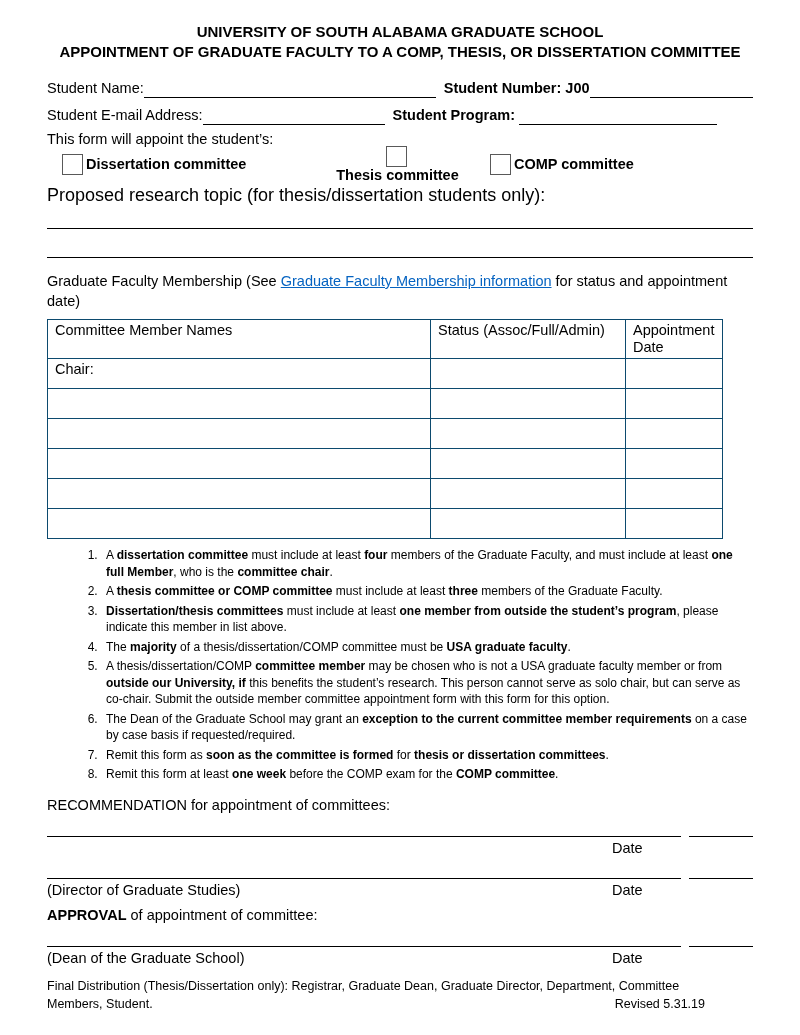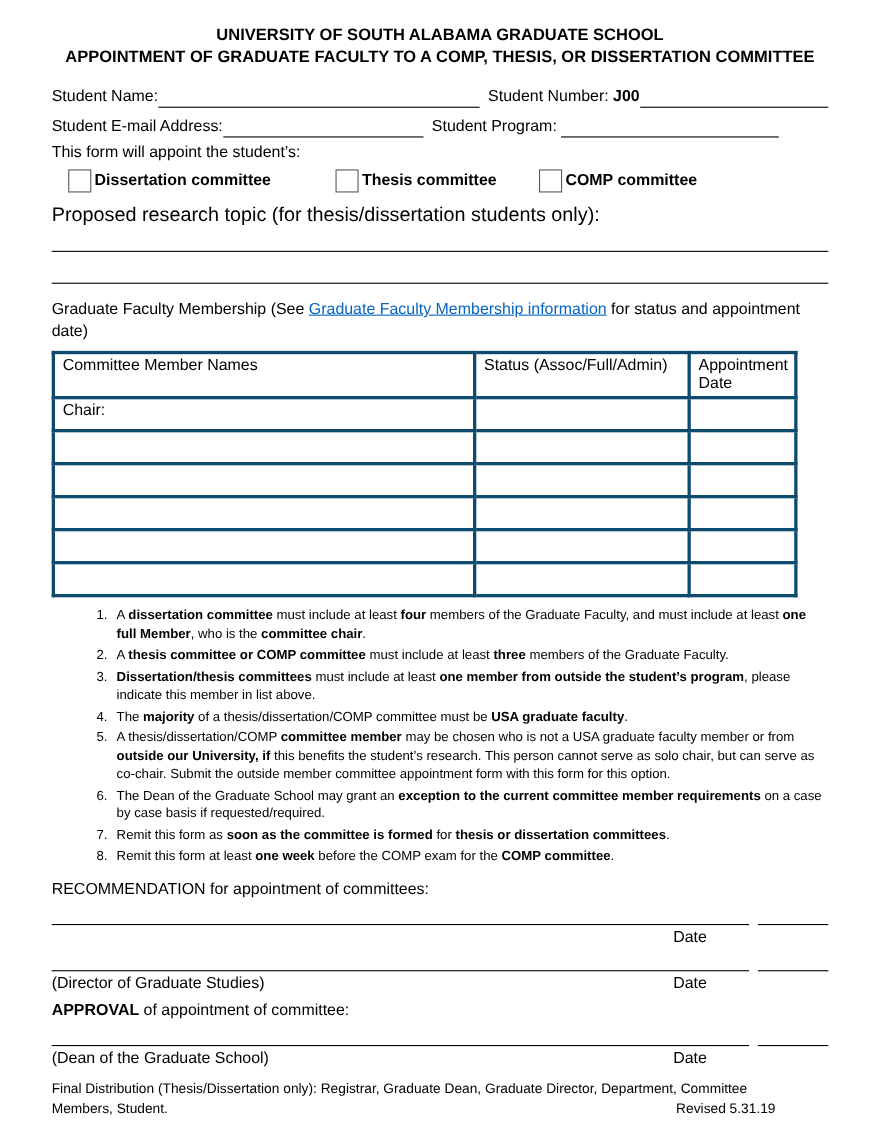--- a/index.html
+++ b/index.html
@@ -5,37 +5,37 @@
   * { margin:0; padding:0; box-sizing:border-box; }
   html,body { background:#ffffff; }
   body { font-family:"Liberation Sans", sans-serif; color:#000; }
   .page { width:800px; height:1035px; padding:22px 47px 0 47px; background:#fff; overflow:hidden; position:relative; }
   .b { font-weight:700; }
   .title { text-align:center; font-weight:700; font-size:15px; line-height:20px; }
   .row { display:flex; align-items:flex-end; font-size:14.5px; line-height:20px; }
   .mt16 { margin-top:16px; } .mt7 { margin-top:7px; }
   .lbl { white-space:nowrap; }
   .sp { margin-right:4px; }
-  .mls { margin-left:8px; }
+  .mls { margin-left:8px;font-weight:bold; }
   .line { border-bottom:1px solid #000; height:16px; display:inline-block; }
   .w292 { width:292px; } .w182 { width:182px; } .w198 { width:198px; }
   .fl { flex:1 1 auto; }
   .intro { font-size:14.5px; margin-top:4px; line-height:20px; }
   .cbrow { display:flex; align-items:center; margin-top:3px; padding-left:15px; height:24px; font-size:14.5px; }
   .cbitem { display:flex; align-items:center; cursor:pointer; }
-  .cbw1 { width:243px; } .cbw2 { width:185px; }
+  .cbw1 { width:243px; } .cbw2 { width:185px;flex-direction:column; }
   .cb { width:21px; height:21px; border:1px solid #595959; background:#fff; margin-right:3px; flex:0 0 auto; }
   .cbl { font-weight:700; white-space:nowrap; }
   .topic { font-size:18px; margin-top:9px; line-height:20px; }
   .blankline { border-bottom:1px solid #000; height:24px; }
   .bl2 { margin-top:5px; }
   .membership { font-size:14.5px; margin-top:13px; line-height:20px; }
   .link { color:var(--link-color,#0563C1); text-decoration:underline; cursor:pointer; }
   table { border-collapse:collapse; table-layout:fixed; width:675px; margin-top:8px; font-size:14.5px; }
-  th, td { border:3px solid #0c4a6e; padding:2px 7px; text-align:left; font-weight:400; vertical-align:top; line-height:17px; }
+  th, td { border:1px solid #0c4a6e; padding:2px 7px; text-align:left; font-weight:400; vertical-align:top; line-height:17px; }
   thead th { height:37px; }
   tbody td { height:30px; }
   .notes { margin:8px 0 0 0; padding-left:54px; font-size:12px; line-height:16.5px; }
   .notes li { margin-bottom:3px; padding-left:5px; }
   .sec { font-size:14.5px; line-height:20px; }
   .rec { margin-top:12px; }
   .appr { margin-top:6px; }
   .sigline { display:flex; margin-top:9px; }
   .sl-long { border-bottom:1px solid #000; width:650px; height:12px; }
   .sl-short { border-bottom:1px solid #000; width:66px; height:12px; margin-left:8px; }

